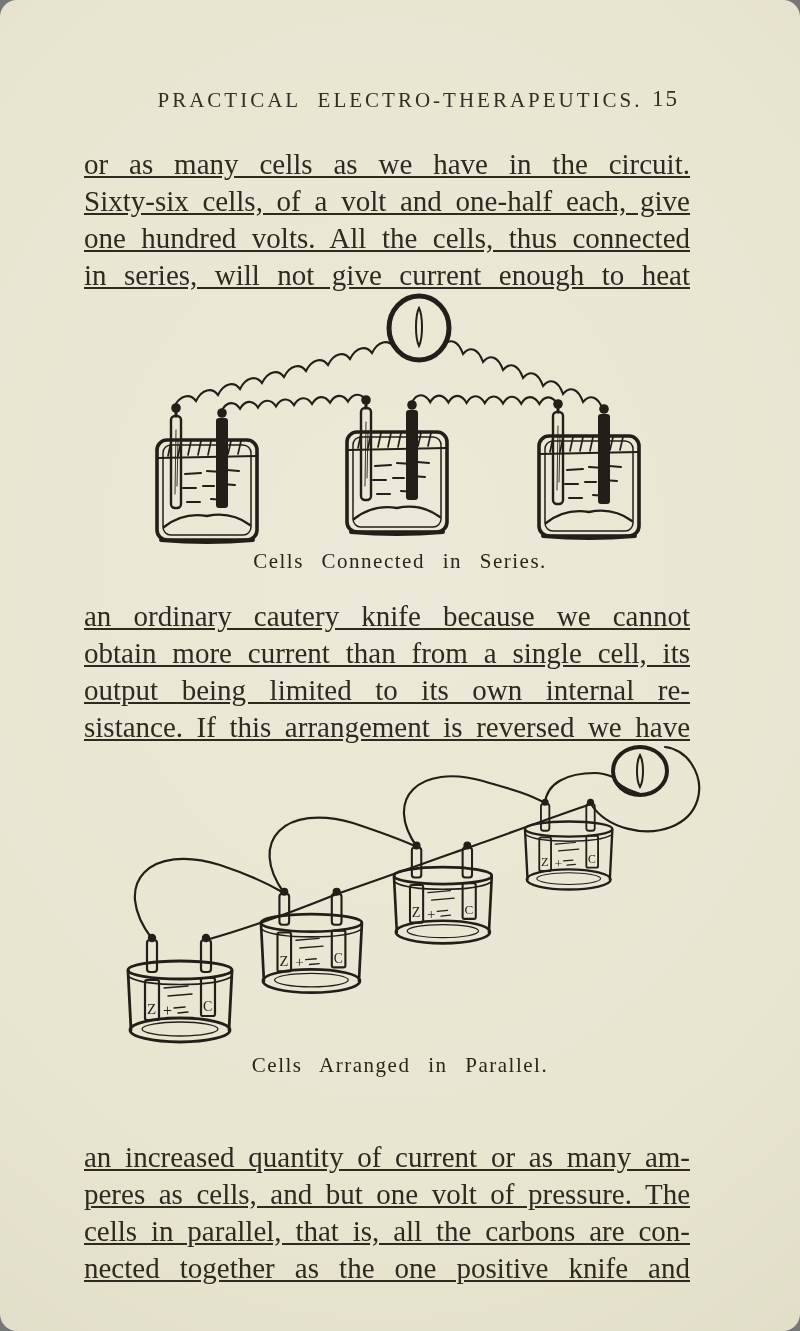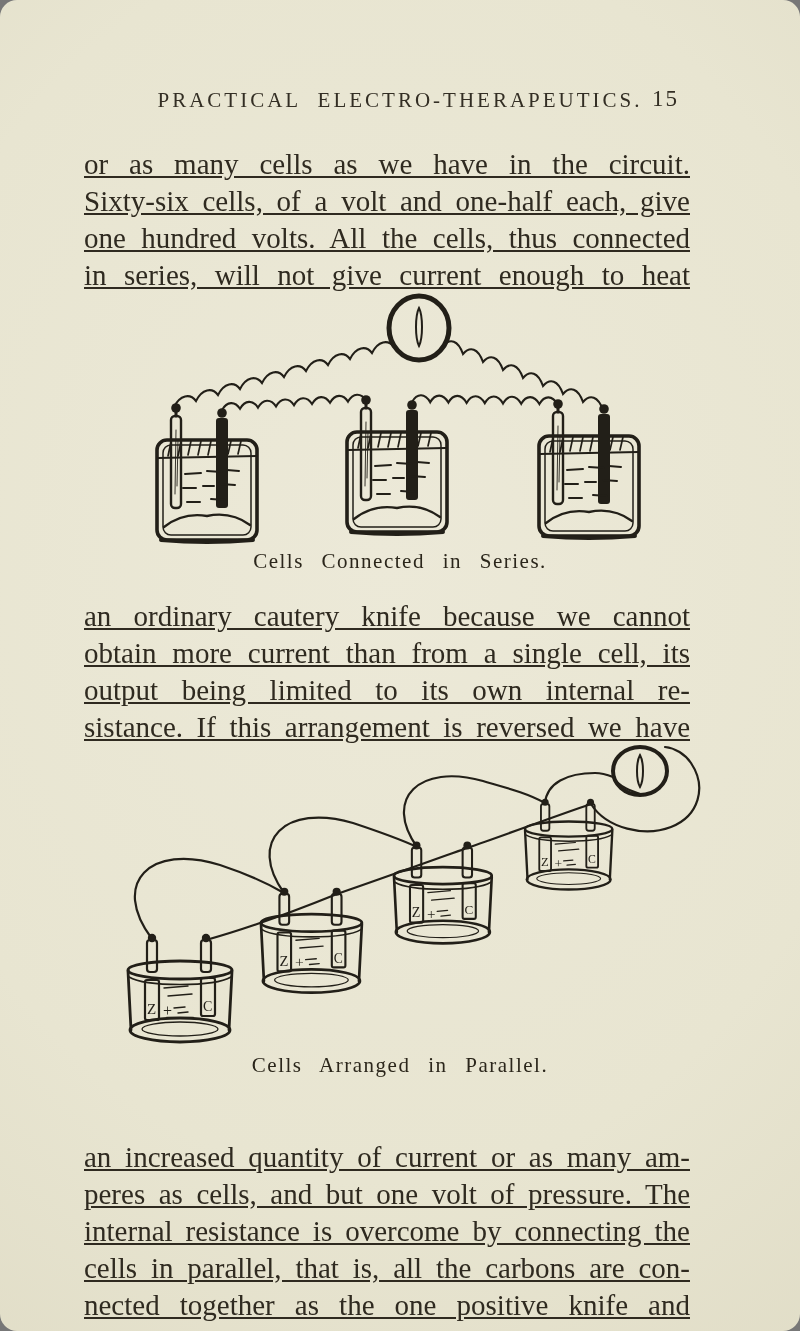--- a/index.html
+++ b/index.html
@@ -169,18 +169,17 @@
         <text x="75" y="47" font-size="14">C</text>
       </g>
     </svg>
   </div>
 
   <div class="figcaption cap2">Cells Arranged in Parallel.</div>
 
   <div class="para p3">
     <div class="line">an increased quantity of current or as many am-</div>
     <div class="line">peres as cells, and but one volt of pressure. The</div>
-    <div class="line">internal resistance is overcome by connecting the</div>
     <div class="line">cells in parallel, that is, all the carbons are con-</div>
     <div class="line">nected together as the one positive knife and</div>
   </div>
 
 </div>
 
 </body></html>

